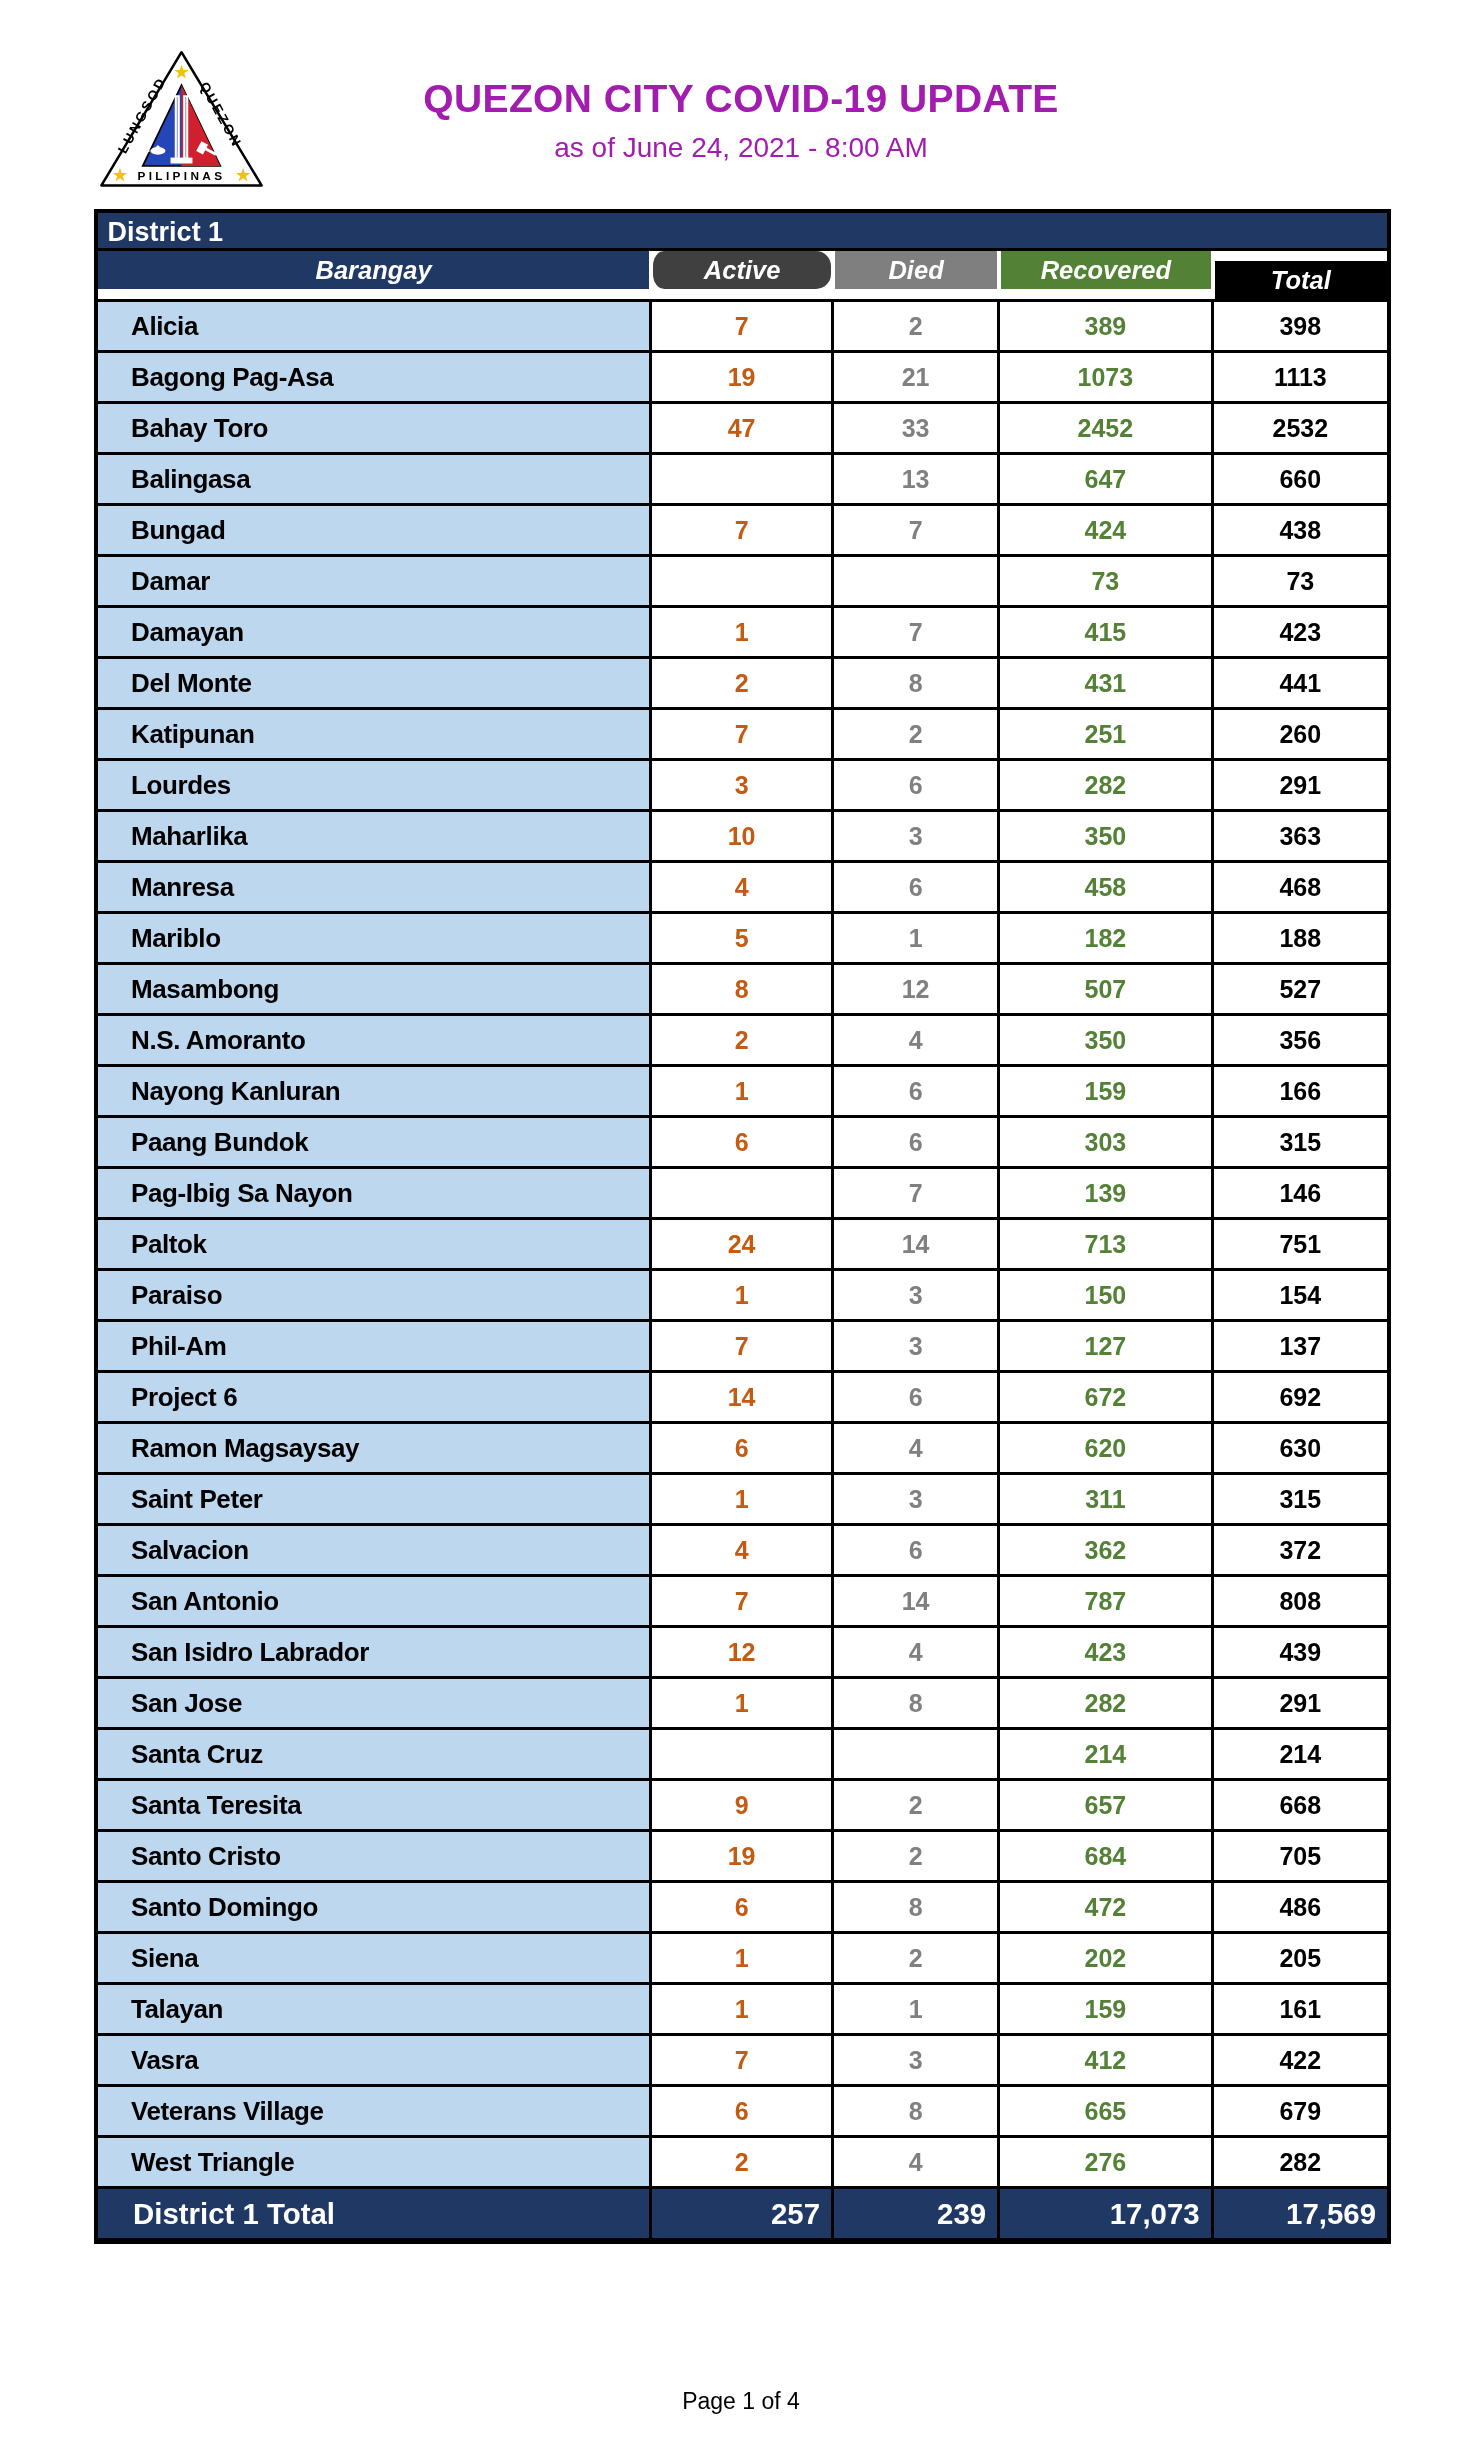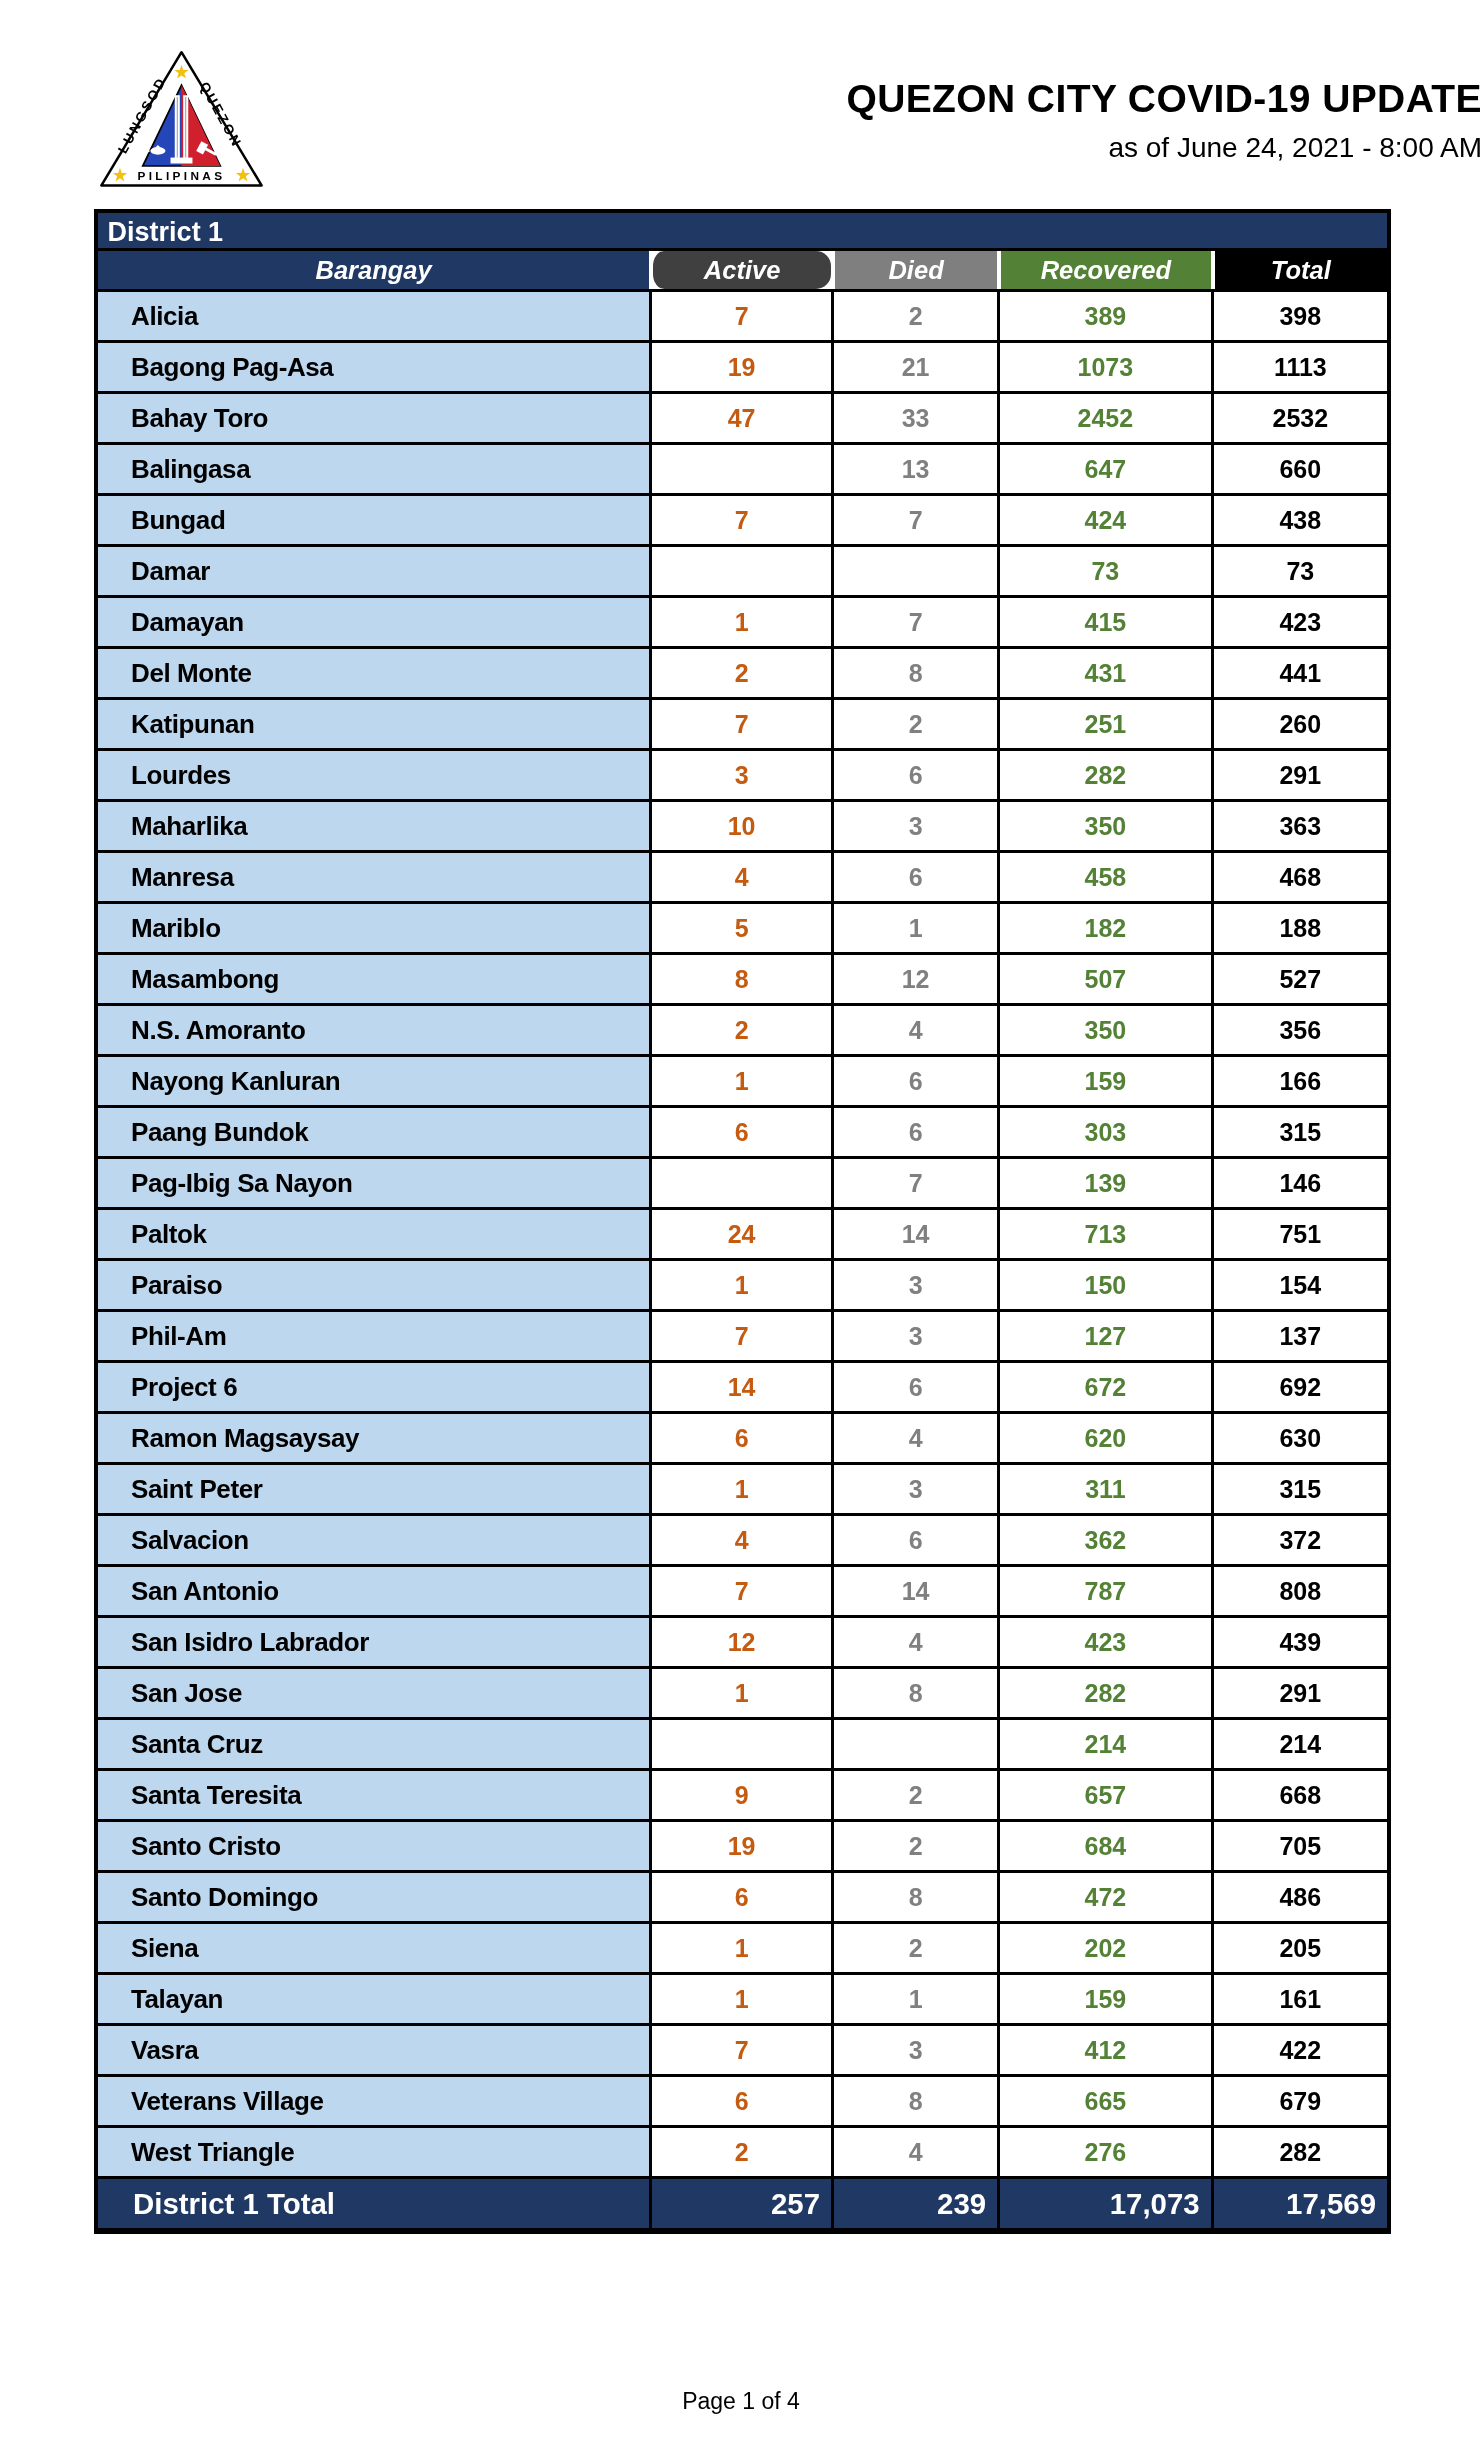--- a/index.html
+++ b/index.html
@@ -6,21 +6,21 @@
   html, body { background: #ffffff; }
   body {
     width: 1482px; height: 2462px;
     position: relative;
     font-family: "Liberation Sans", sans-serif;
     color: #000;
   }
 
   
   .logo-wrap { position: absolute; left: 96px; top: 48px; width: 171px; height: 145px; }
-  .titles { position: absolute; top: 78px; left: 0; width: 100%; text-align: right; color: #000000; }
+  .titles { position: absolute; top: 78px; left: 0; width: 100%; text-align: center; color: #a21caf; }
   .title { font-size: 39px; font-weight: bold; letter-spacing: 0.4px; line-height: 41px; }
   .subtitle { font-size: 28px; font-weight: normal; margin-top: 12.7px; }
 
   
   .tbl {
     position: absolute; left: 94px; top: 209px; width: 1297px;
     border: 4.8px solid #000; border-bottom-width: 6.4px;
     background: #fff;
   }
   .banner {
@@ -34,21 +34,21 @@
   .hdr > div {
     height: 38px;
     display: flex; align-items: center; justify-content: center;
     color: #fff; font-weight: bold; font-style: italic; font-size: 25.5px;
   }
   .hdr > div + div { border-left: 4px solid #fff; }
   .hdr .h-barangay  { background: #1F3864; }
   .hdr .h-active    { background: #404040; border-radius: 15px; }
   .hdr .h-died      { background: #7F7F7F; }
   .hdr .h-recovered { background: #538135; }
-  .hdr .h-total     { background: #000000; }
+  .hdr .h-total     { background: #000000; margin-top: 10px; }
 
   .row { border-top: 3.2px solid #000; }
   .row > div {
     height: 48px; background: #fff;
     display: flex; align-items: center; justify-content: center;
     font-weight: bold; font-size: 25px;
   }
   .row > div + div { border-left: 3.2px solid #000; }
   .row .cell-name {
     background: #BDD7EE; color: #000;

